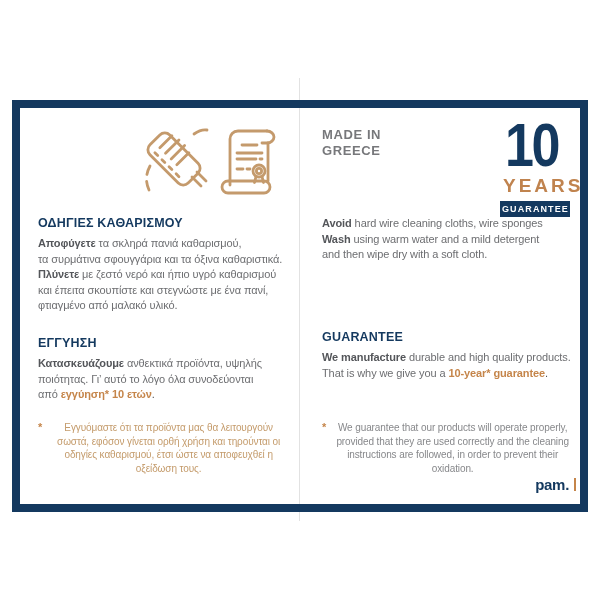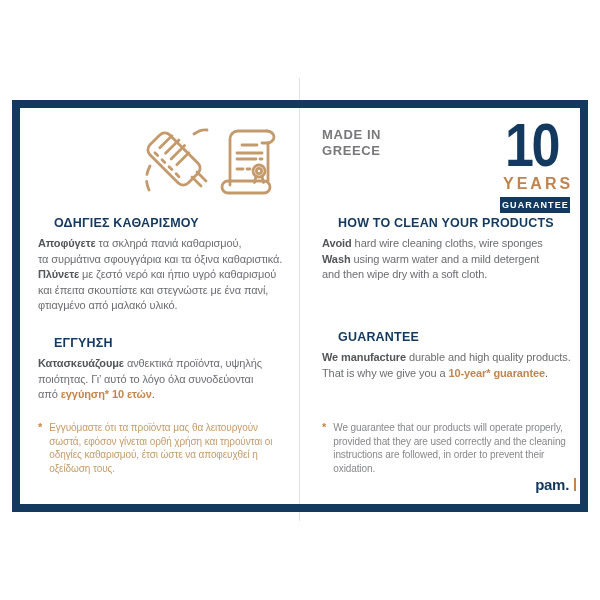--- a/index.html
+++ b/index.html
@@ -31,52 +31,52 @@
   .made-in span { display:block; }
 
   
   .badge { top:116px; right:30px; width:70px; }
   .badge-number {
     display:inline-block; color:#14395F; font-weight:bold;
     font-size:62px; line-height:58px; letter-spacing:-3px;
     transform:scaleX(0.84); transform-origin:50% 50%;
   }
   .badge-years {
-    color:#C0834E; font-size:16px; font-weight:600;
+    color:#C0834E; font-size:19px; font-weight:600;
     letter-spacing:3px; padding-left:3px; margin-top:1px;
   }
   .badge-bar {
     background:#14395F; color:#ffffff; font-size:9px; font-weight:bold;
     letter-spacing:1.1px; padding:3px 1px 3px 2px; margin-top:4px;
   }
 
   
   .sec { width:262px; }
   .sec-clean-gr { left:38px;  top:216px; }
   .sec-guar-gr  { left:38px;  top:336px; }
   .sec-clean-en { left:322px; top:216px; }
   .sec-guar-en  { left:322px; top:330px; }
   .sec-title {
     color:#14395F; font-weight:bold; font-size:12.5px;
-    letter-spacing:0.2px; margin:0 0 6px 16px;
+    letter-spacing:0.2px; margin:0 0 6px 0;
   }
   .body-line {
     color:#6D6E71; font-size:11px; line-height:15.5px;
     letter-spacing:-0.1px; white-space:nowrap;
   }
   .lead   { font-weight:bold; color:#54565A;text-align:center; }
   .accent { font-weight:bold; color:#C5854A; }
   .endp   { color:#54565A; }
 
   
   .footnote { display:flex; gap:7px; width:250px; }
   .foot-gr { left:38px;  top:421px; }
   .foot-en { left:322px; top:421px; }
   .foot-star { color:#C5854A; font-weight:bold; font-size:11px; line-height:13px; }
-  .foot-text { font-size:10px; line-height:13.5px; letter-spacing:-0.1px; }
+  .foot-text { font-size:10px; line-height:13.5px; letter-spacing:-0.1px;text-align:center; }
   .foot-gr .foot-text { color:#C49B6B; }
   .foot-en .foot-text { color:#87888B; }
 
   
   .logo { top:476px; right:24px; display:flex; align-items:center; }
   .logo-text { color:#14395F; font-weight:bold; font-size:15px; letter-spacing:-0.3px; }
   .logo-bar  { width:2px; height:13px; background:#C5854A; margin-left:5px; }
 </style>
 </head>
 <body>
@@ -148,21 +148,20 @@
 </div>
 
 <div class="layer sec sec-guar-gr">
   <div class="sec-title">ΕΓΓΥΗΣΗ</div>
   <div class="body-line"><span class="lead">Κατασκευάζουμε</span><span> ανθεκτικά προϊόντα, υψηλής</span></div>
   <div class="body-line"><span>ποιότητας. Γι’ αυτό το λόγο όλα συνοδεύονται</span></div>
   <div class="body-line"><span>από </span><span class="accent">εγγύηση* 10 ετών</span><span class="endp">.</span></div>
 </div>
 
 <div class="layer sec sec-clean-en">
-  <div class="sec-title">HOW TO CLEAN YOUR PRODUCTS</div>
   <div class="body-line"><span class="lead">Avoid</span><span> hard wire cleaning cloths, wire sponges</span></div>
   <div class="body-line"><span class="lead">Wash</span><span> using warm water and a mild detergent</span></div>
   <div class="body-line"><span>and then wipe dry with a soft cloth.</span></div>
 </div>
 
 <div class="layer sec sec-guar-en">
   <div class="sec-title">GUARANTEE</div>
   <div class="body-line"><span class="lead">We manufacture</span><span> durable and high quality products.</span></div>
   <div class="body-line"><span>That is why we give you a </span><span class="accent">10-year* guarantee</span><span class="endp">.</span></div>
 </div>

